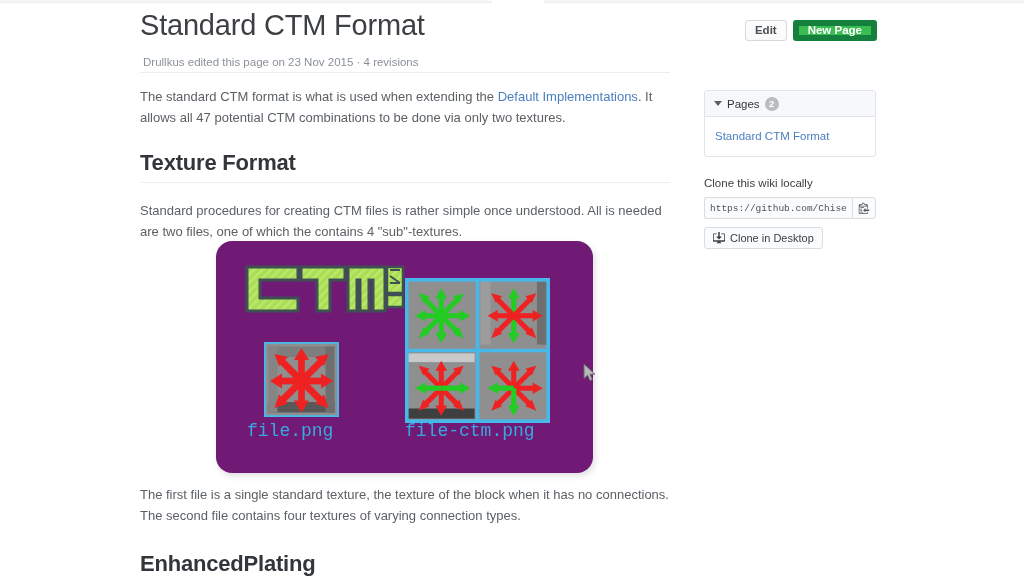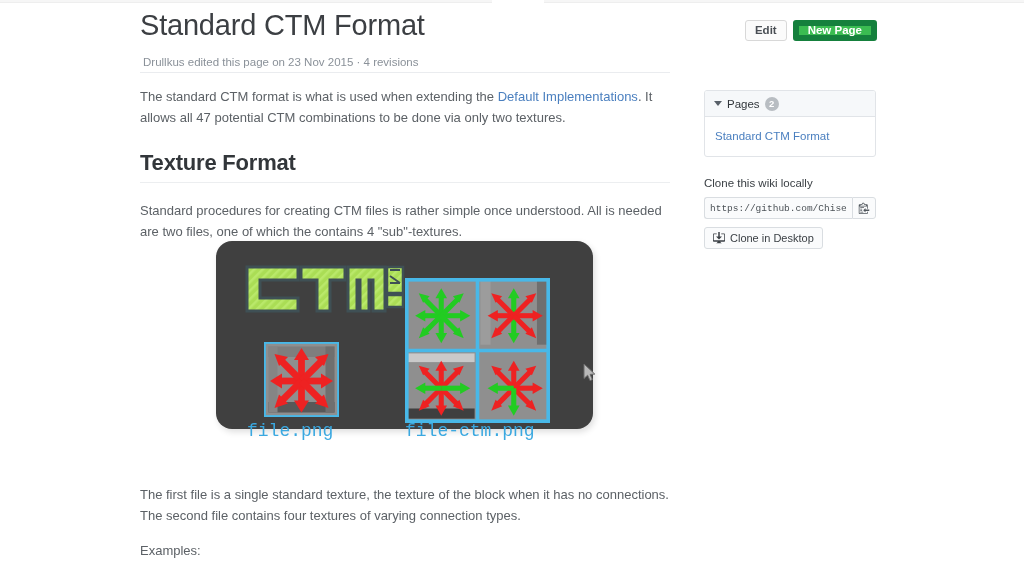--- a/index.html
+++ b/index.html
@@ -94,22 +94,22 @@
     letter-spacing: -0.2px; line-height: 26px;
   }
   .h2-rule {
     width: 530px; height: 1px; background: #eceef0;
     margin-top: 6px;
   }
 
   
   .figure {
     position: absolute; left: 216px; top: 241px;
-    width: 377px; height: 188px;
-    background: #404040;
+    width: 377px; height: 232px;
+    background: #701a75;
     border-radius: 16px;
     box-shadow: 2px 3px 6px rgba(0,0,0,0.13);
     padding-left: 16px;
   }
   .ctm-logo {
     position: absolute; left: 26px; top: 22px;
     width: 165px; height: 52px;
   }
   .file-label {
     position: absolute;
@@ -404,21 +404,20 @@
         <path d="M100 2 V198"></path>
         <path d="M2 100 H198"></path>
       </g>
     </svg>
     <div class="file-label" style="left:189px; top:180px;">file-ctm.png</div>
   </div>
 
   <div style="position:absolute; left:140px; top:484px; width:530px;">
     <p class="para">The first file is a single standard texture, the texture of the block when it has no connections. The second file contains four textures of varying connection types.</p>
     <div style="height:14px"></div>
-    <p class="para">Examples:</p>
     <div style="height:11px"></div>
     <div class="h2">EnhancedPlating</div>
   </div>
 
   <div class="sidebar">
 
     <div class="pages-box">
       <div class="pages-head">
         <span class="caret"></span>
         <span class="pages-title">Pages</span>

